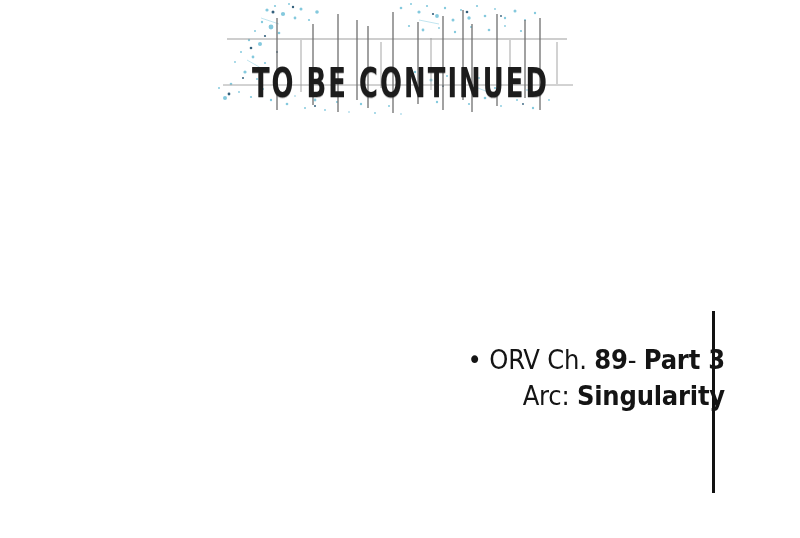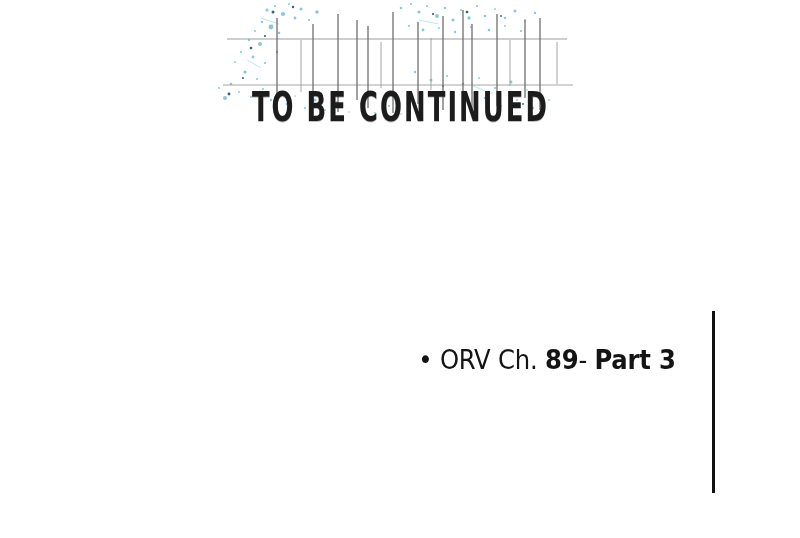--- a/index.html
+++ b/index.html
@@ -37,21 +37,21 @@
     pointer-events: none;
   }
 
   #tbc-title {
     position: absolute;
     left: 0;
     top: 0;
     width: 390px;
     height: 125px;
     display: flex;
-    align-items: flex-end;
+    align-items: center;
     justify-content: center;
     pointer-events: none;
   }
 
   #tbc-title-text {
     display: block;
     margin-top: 36px;
     font-family: "DejaVu Sans", "Liberation Sans", sans-serif;
     font-weight: bold;
     font-size: 38px;
@@ -60,24 +60,24 @@
     color: #1c1c1c;
     transform: scaleX(0.68) scaleY(1.08);
     transform-origin: center top;
     white-space: nowrap;
     text-shadow: 0 1px 0 rgba(0,0,0,0.25);
   }
 
   
   #chapter-info {
     position: absolute;
-    right: 88px;
+    right: 75px;
     top: 342px;
     width: 330px;
-    text-align: center;
+    text-align: right;
     color: #111111;
     font-family: "DejaVu Sans Condensed", "Liberation Sans", sans-serif;
   }
 
   .info-line {
     font-size: 27px;
     line-height: 36px;
     white-space: nowrap;
     letter-spacing: -0.2px;
     font-weight: 400;
@@ -248,15 +248,18 @@
 </div>
 
 <div id="chapter-info-rule"></div>
 
 <div id="chapter-info">
 
   <div class="info-line">
     <span class="bullet-dot">•</span><span> ORV Ch. </span><b>89</b><span>- </span><b>Part 3</b>
   </div>
 
+  <div class="info-line">
+    <span class="bullet-dot"></span><span>Arc: </span><b>Singularity</b>
+  </div>
 
 
 </div>
 
 </body></html>

